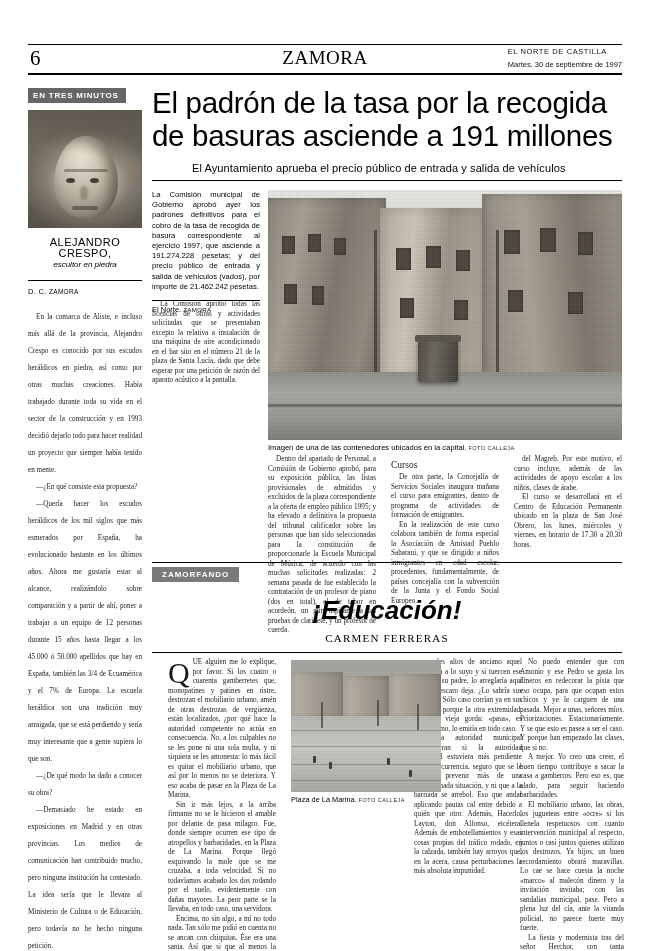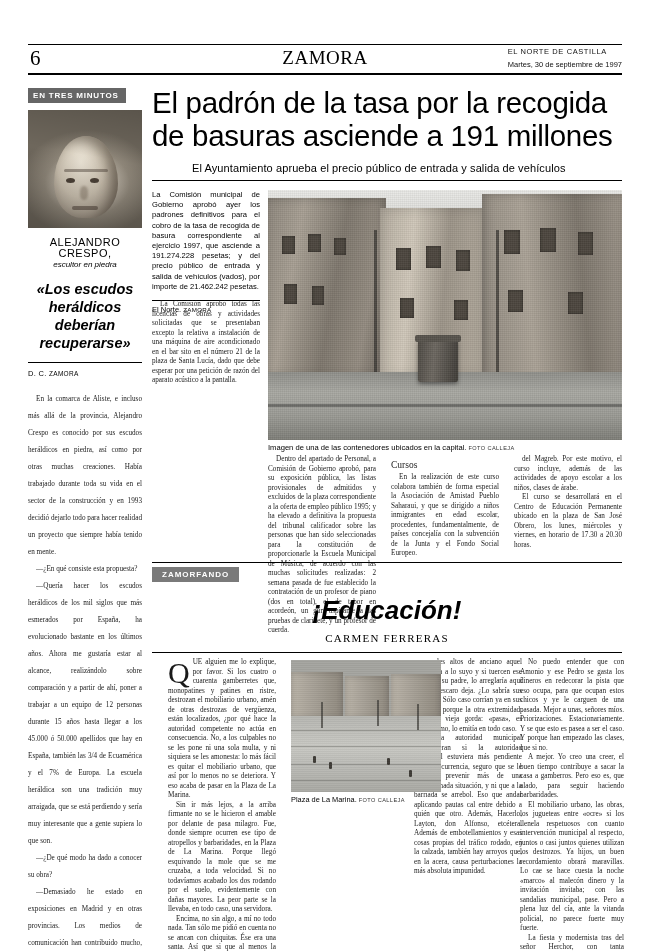--- a/index.html
+++ b/index.html
@@ -509,21 +509,20 @@
       <div class="brow"></div>
       <div class="eyeL"></div>
       <div class="eyeR"></div>
       <div class="nose"></div>
       <div class="mouth"></div>
       <div class="shade"></div>
     </div>
 
     <div class="rail-name">ALEJANDRO CRESPO,</div>
     <div class="rail-role">escultor en piedra</div>
-    <div class="rail-quote">«Los escudos heráldicos deberían recuperarse»</div>
     <div class="rail-rule"></div>
     <div class="rail-byline">
       <span>D. C.</span>
       <span class="city">ZAMORA</span>
     </div>
     <div class="rail-body" id="rail-body">
         <p>En la comarca de Aliste, e incluso más allá de la provincia, Alejandro Crespo es conocido por sus escudos heráldicos en piedra, así como por otras muchas creaciones. Había trabajado durante toda su vida en el sector de la construcción y en 1993 decidió dejarlo todo para hacer realidad un proyecto que siempre había tenido en mente.</p>
         <p>—¿En qué consiste esta propuesta?</p>
         <p>—Quería hacer los escudos heráldicos de los mil siglos que más esmerados por España, ha evolucionado bastante en los últimos años. Ahora me gustaría estar al alcance, realizándolo sobre comparación y a partir de ahí, poner a trabajar a un equipo de 12 personas durante 15 años hasta llegar a los 45.000 ó 50.000 apellidos que hay en España, también las 3/4 de Ecuamérica y el 7% de Europa. La escuela heráldica son una tradición muy arraigada, que se está perdiendo y sería muy interesante que a gente supiera lo que son.</p>
         <p>—¿De qué modo ha dado a conocer su obra?</p>
@@ -583,20 +582,21 @@
 
   <div class="colA bodytext" id="colA-1"></div>
   <div style="position:absolute;left:152px;top:300px;width:108px;" class="bodytext" id="colA-main">
       <p>La Comisión aprobó todas las licencias de obras y actividades solicitadas que se presentaban excepto la relativa a instalación de una máquina de aire acondicionado en el bar sito en el número 21 de la plaza de Santa Lucía, dado que debe esperar por una petición de razón del aparato acústico a la pantalla.</p>
     </div>
   <div class="colB bodytext" id="colB-main">
       <p>Dentro del apartado de Personal, a Comisión de Gobierno aprobó, para su exposición pública, las listas provisionales de admitidos y excluidos de la plaza correspondiente a la oferta de empleo público 1995; y ha elevado a definitiva la propuesta del tribunal calificador sobre las personas que han sido seleccionadas para la constitución de proporcionarle la Escuela Municipal de Música, de acuerdo con las muchas solicitudes realizadas: 2 semana pasada de fue establecido la contratación de un profesor de piano (dos en total), el de tabor en acordeón, un gún aspirante a las pruebas de clarinete, y un profesor de cuerda.</p>
     </div>
   <div class="colC bodytext" id="colC-main">
       <div class="subheading">Cursos</div>
+      <p>De otra parte, la Concejalía de Servicios Sociales inaugura mañana el curso para emigrantes, dentro de programa de actividades de formación de emigrantes.</p>
       <p>En la realización de este curso colabora también de forma especial la Asociación de Amistad Pueblo Saharaui, y que se dirigido a niños inmigrantes en edad escolar, procedentes, fundamentalmente, de países concejalía con la subvención de la Junta y el Fondo Social Europeo.</p>
     </div>
   <div class="colD bodytext" id="colD-main">
       <p>del Magreb. Por este motivo, el curso incluye, además de las actividades de apoyo escolar a los niños, clases de árabe.</p>
       <p>El curso se desarrollará en el Centro de Educación Permanente ubicado en la plaza de San José Obrero, los lunes, miércoles y viernes, en horario de 17.30 a 20.30 horas.</p>
     </div>
 
   <div class="zf-rule"></div>
   <div class="zf-badge">Zamorfando</div>
   <div class="zf-title">¡Educación!</div>

